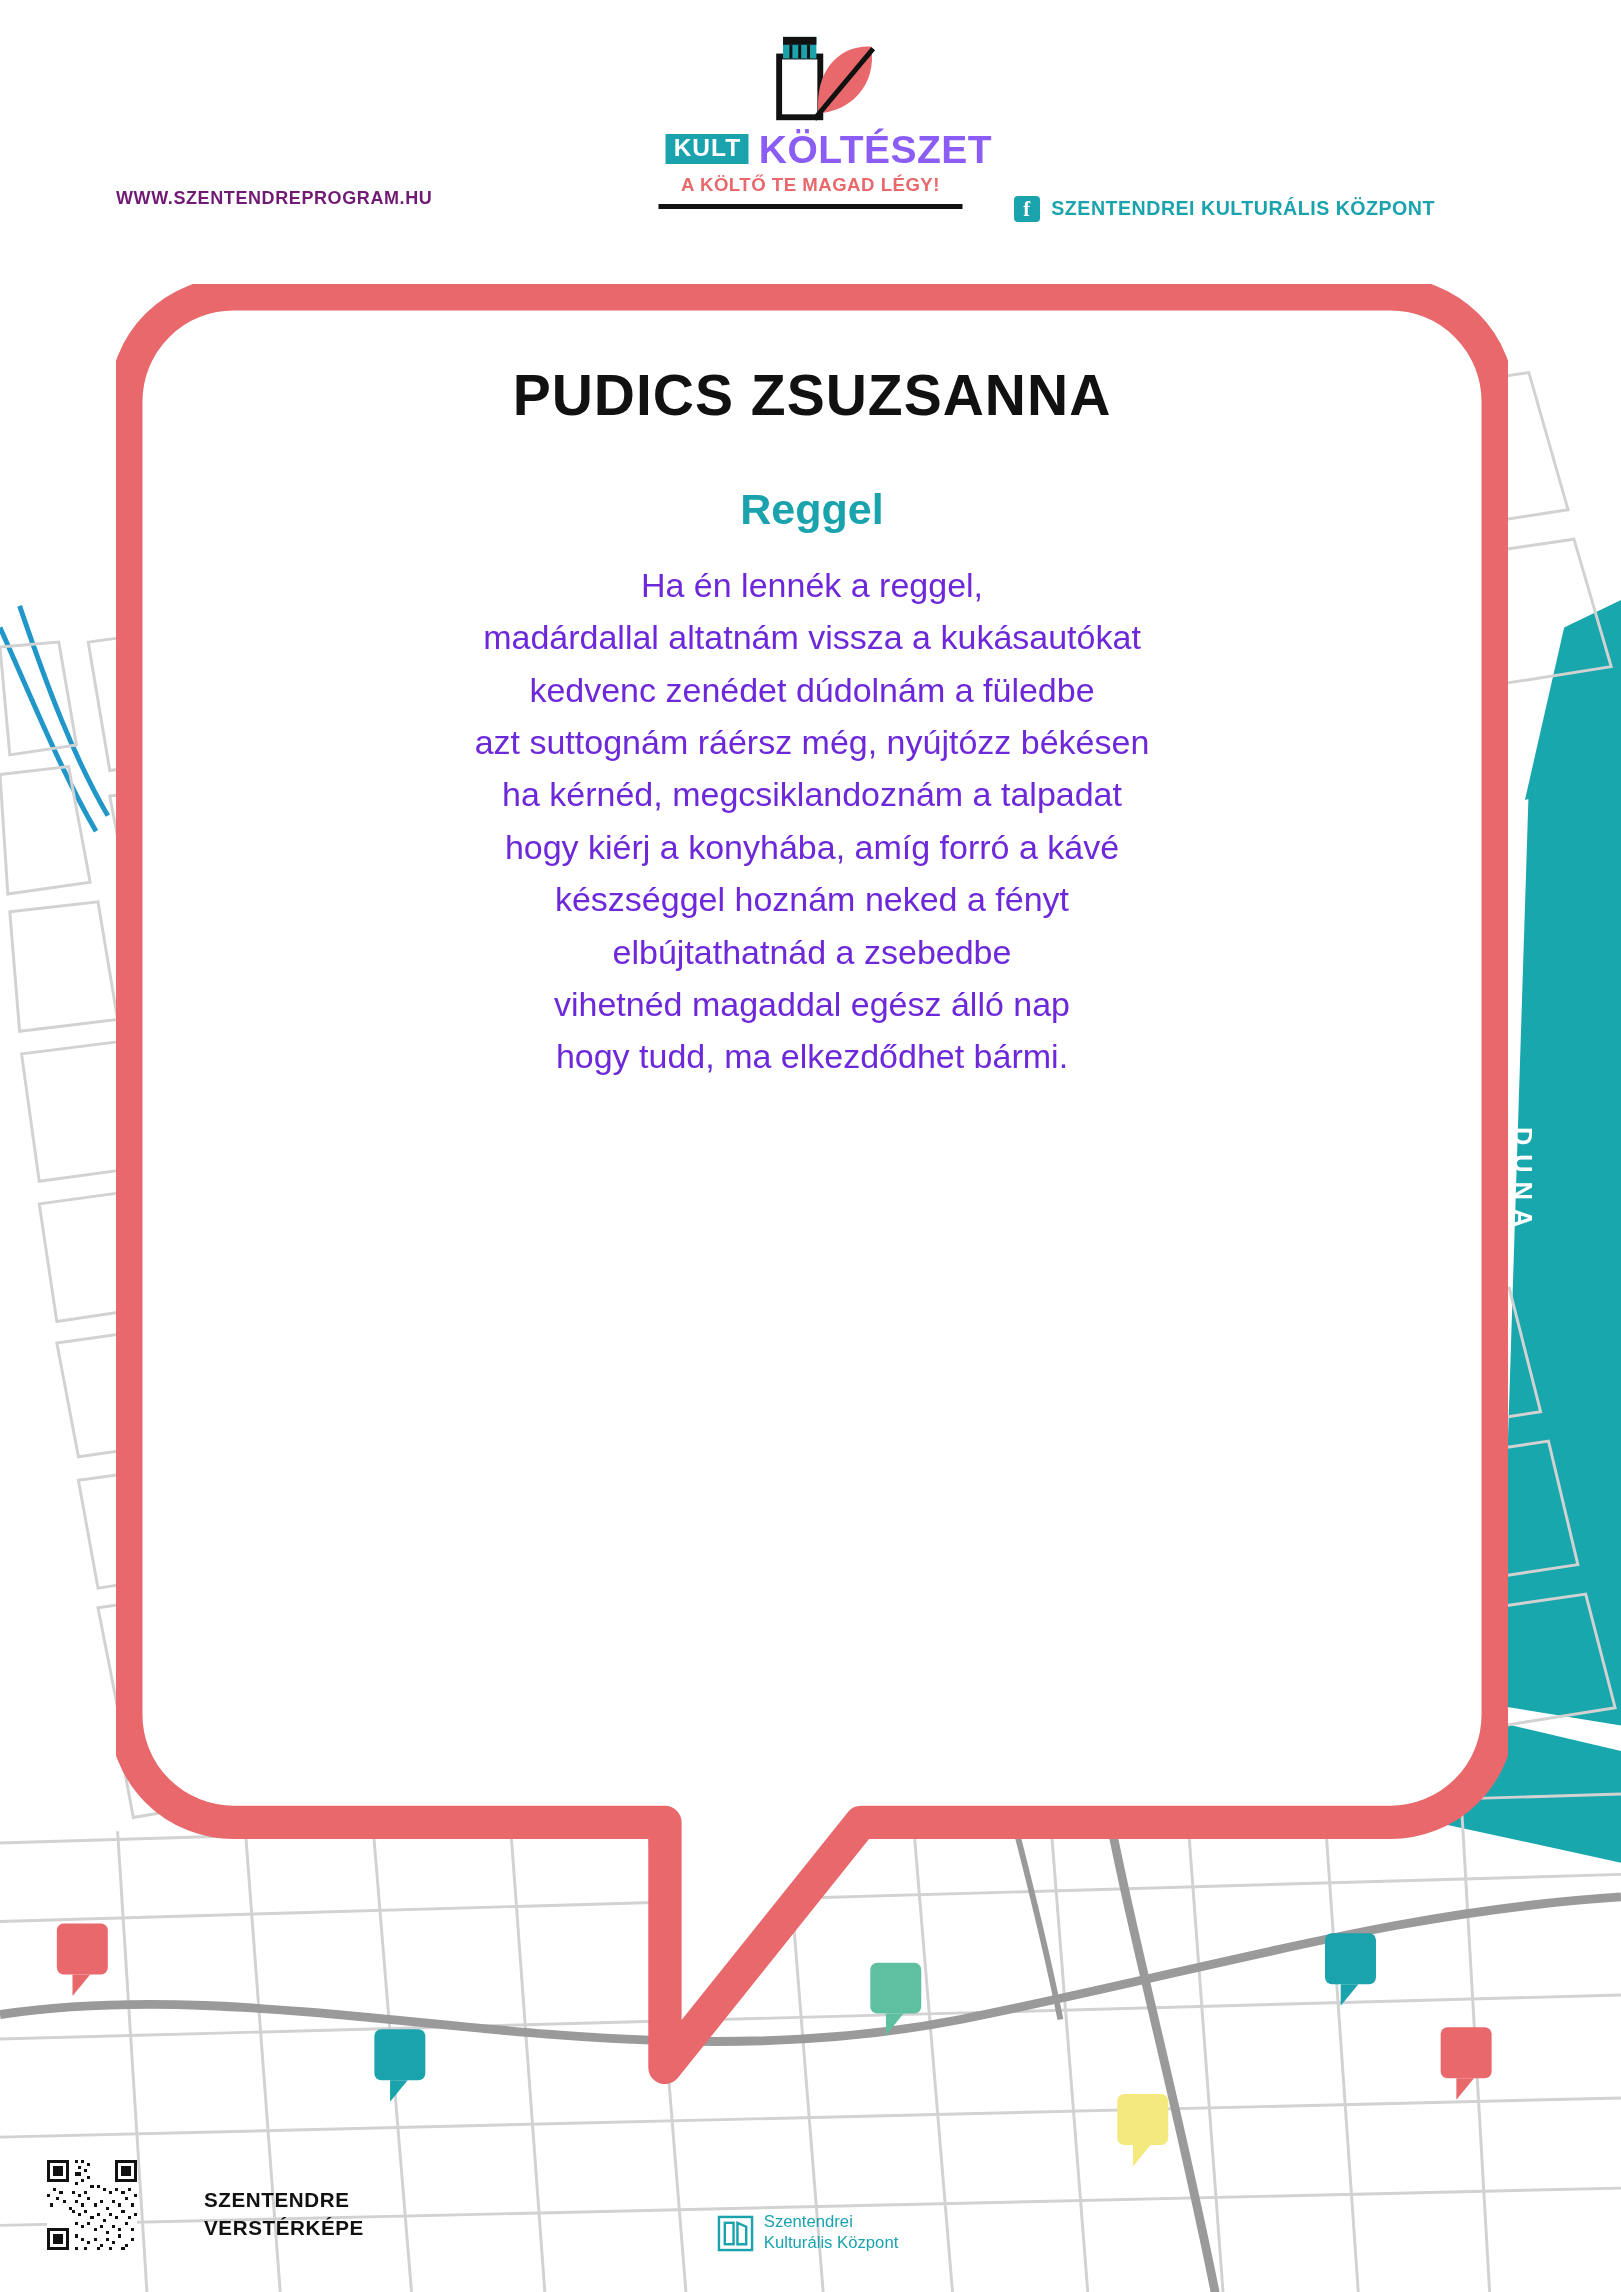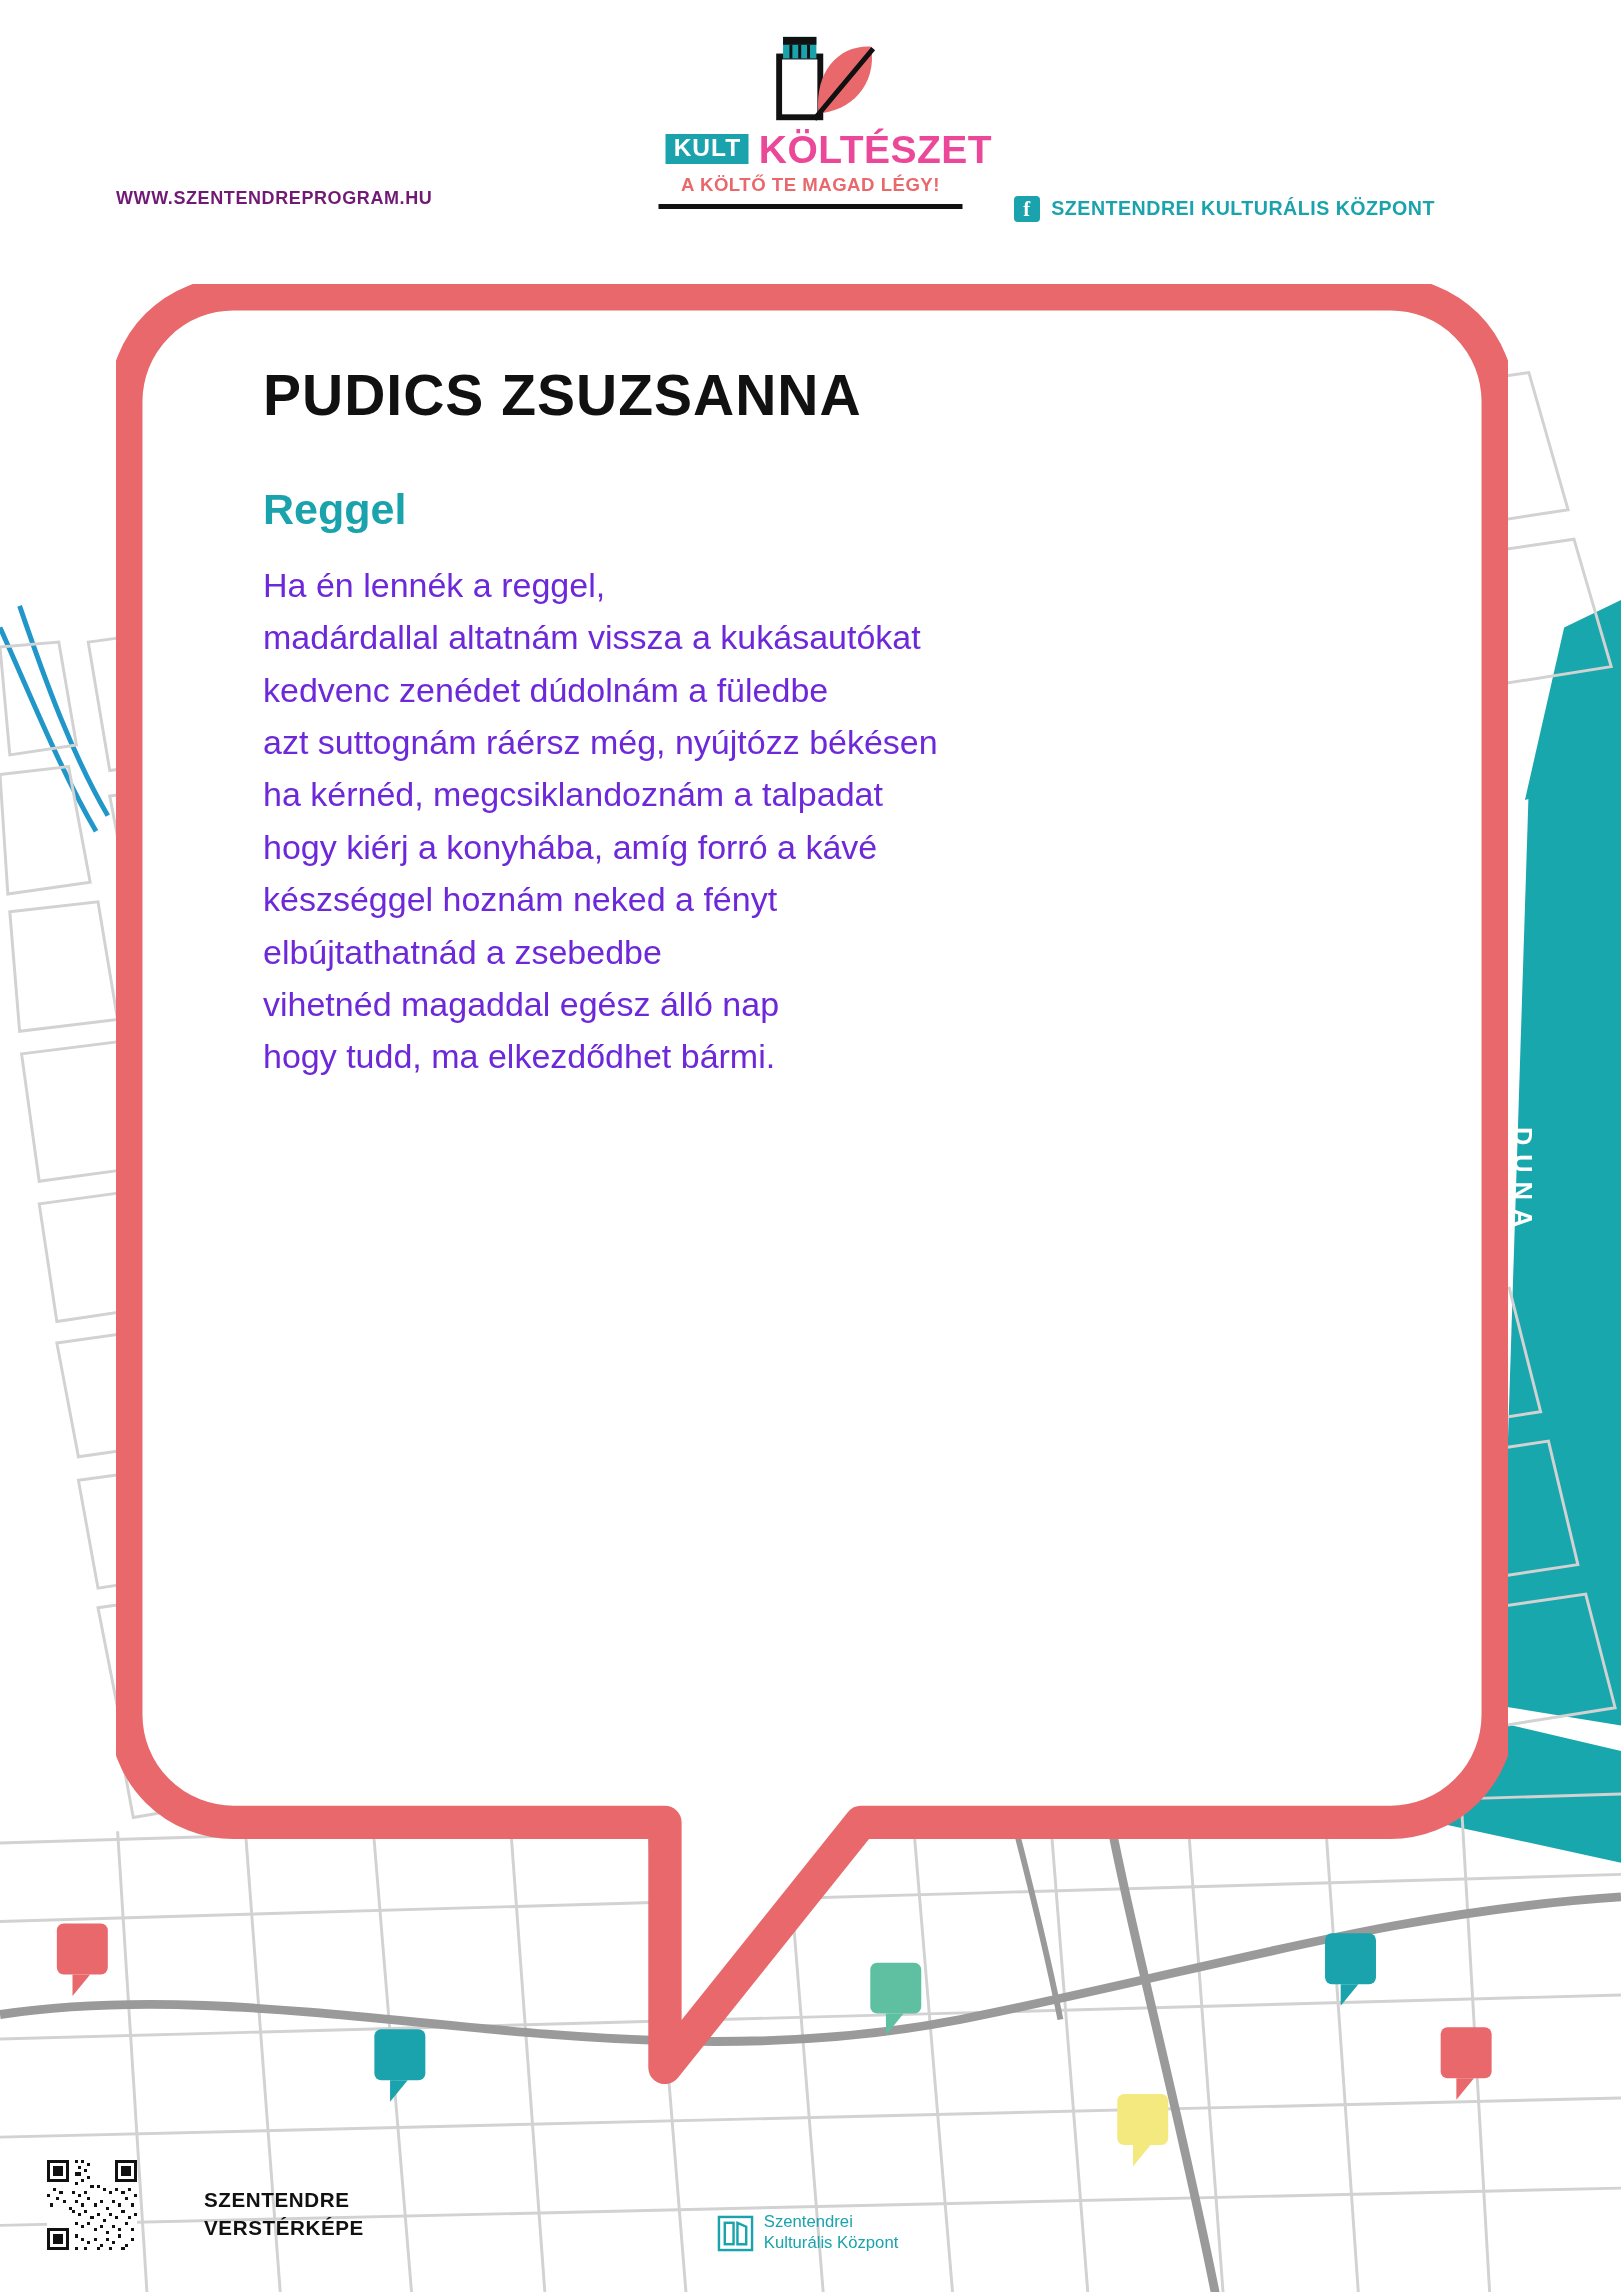--- a/index.html
+++ b/index.html
@@ -106,21 +106,21 @@
     font-size: 24.5px;
     font-weight: bold;
     letter-spacing: 1px;
     padding: 2px 7.8px 2.9px 7.8px;
     line-height: 1;
   }
   .logo-koltszet {
     font-size: 39px;
     font-weight: bold;
     letter-spacing: 0.5px;
-    color: #ec4899;
+    color: #8b5cf6;
     line-height: 1;
   }
   .logo-slogan {
     margin-top: 5.9px;
     font-size: 18.6px;
     font-weight: bold;
     letter-spacing: 0.5px;
     color: #e8686c;
   }
   .logo-rule {
@@ -154,21 +154,21 @@
   }
   .bubble-svg {
     position: absolute;
     inset: 0;
   }
   .bubble-content {
     position: absolute;
     left: 147px;
     top: 78px;
     width: 1098px;
-    text-align: left;
+    text-align: center;
   }
   .poet-name {
     font-size: 57px;
     font-weight: bold;
     letter-spacing: 1px;
     color: #111111;
     margin: 0 0 57px 0;
   }
   .poem-title {
     font-size: 43px;

